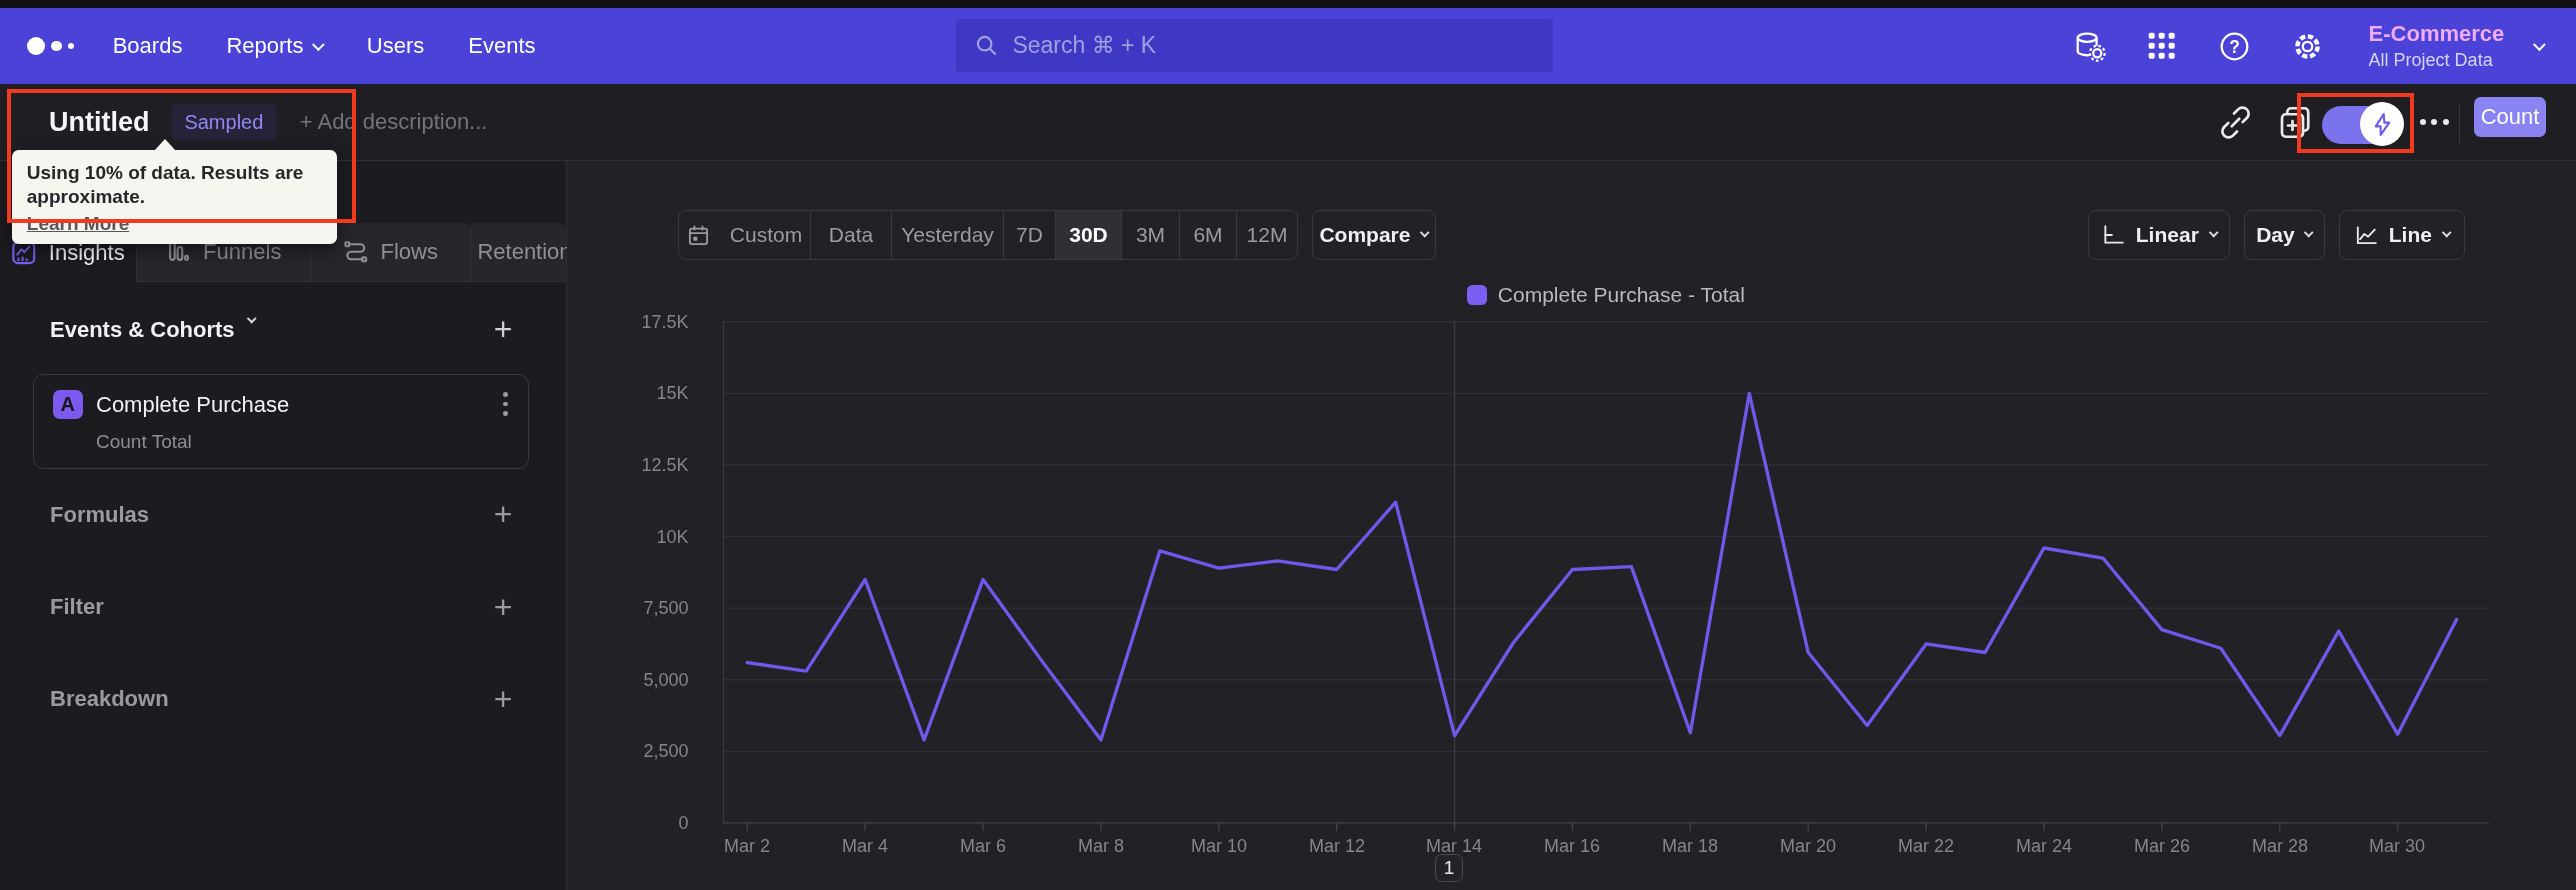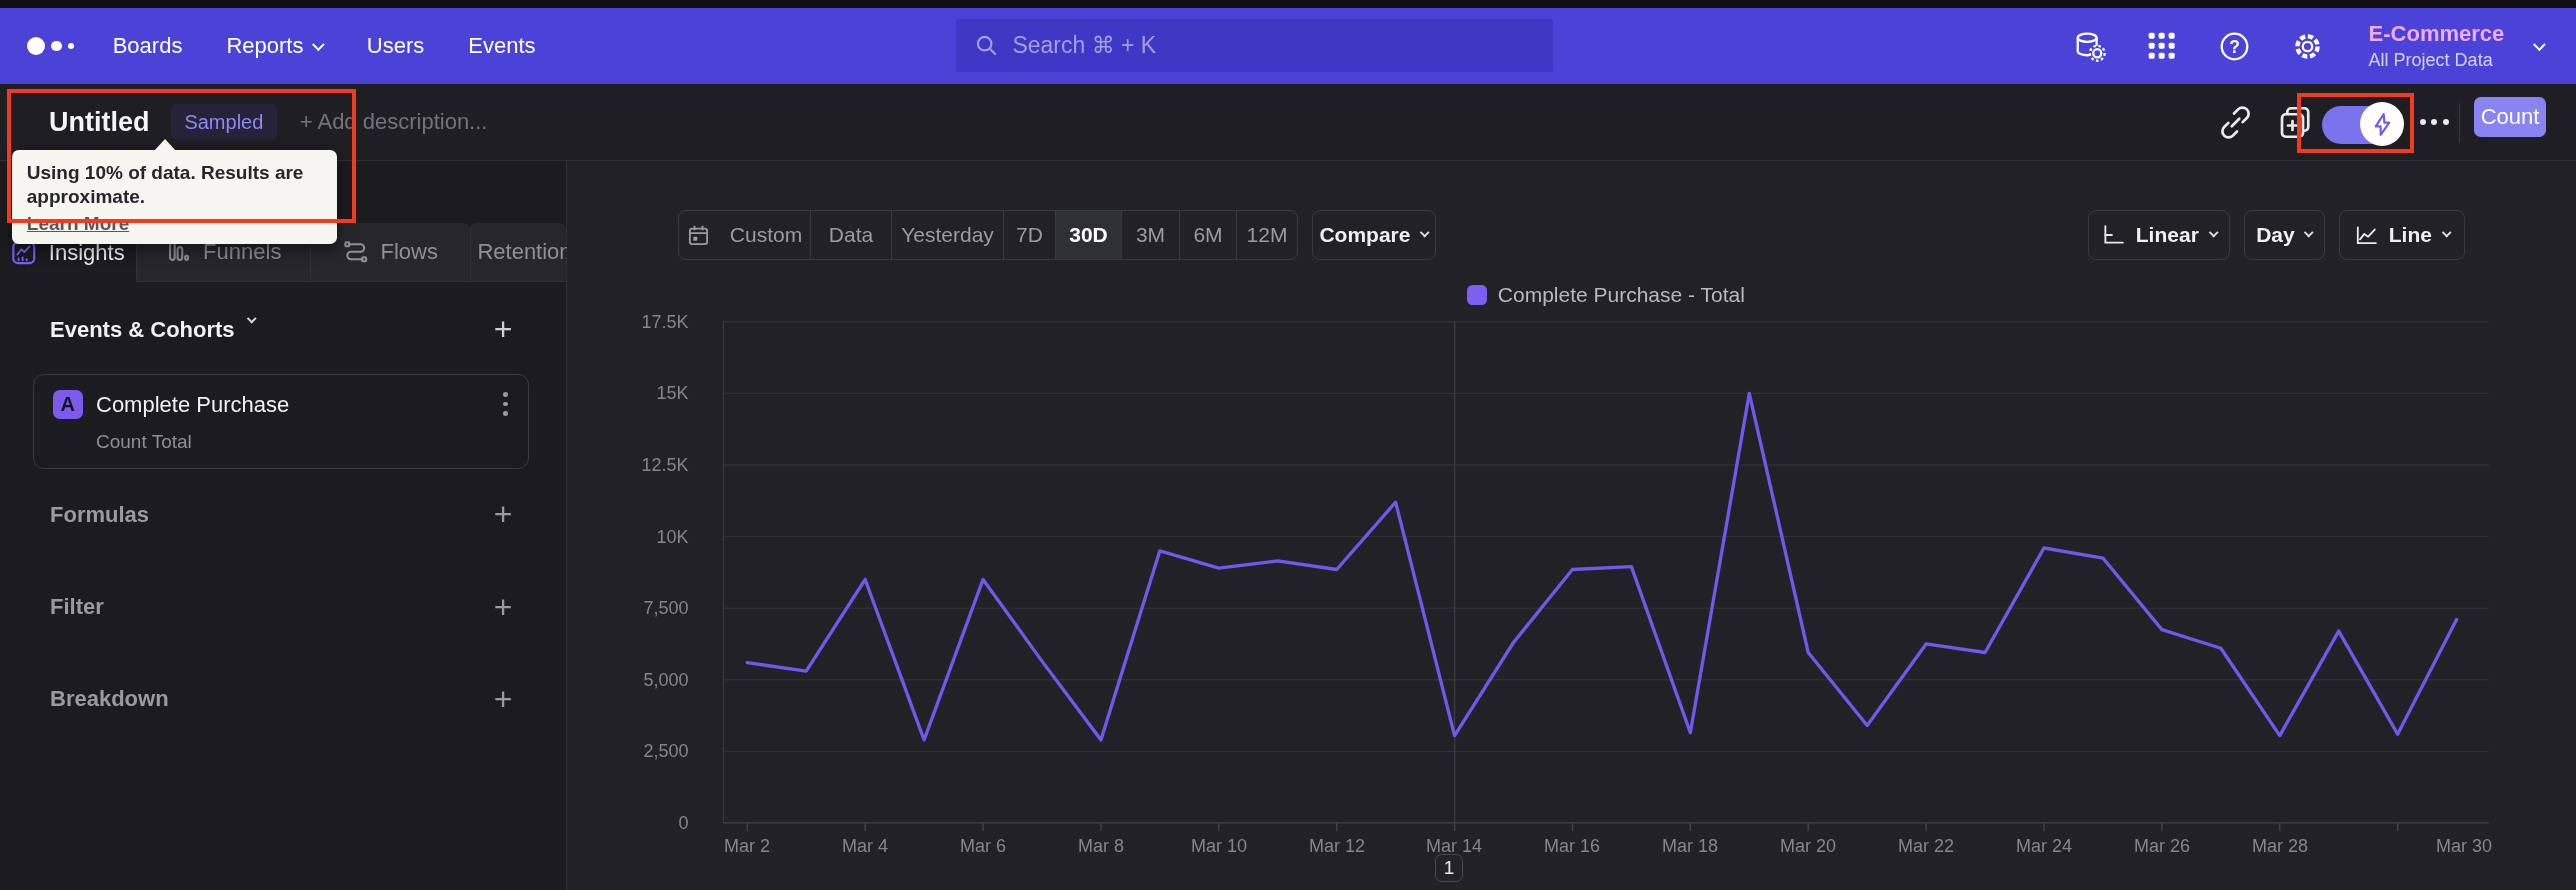--- a/index.html
+++ b/index.html
@@ -410,19 +410,19 @@
         <span style="left: 449px;">Mar 10</span>
         <span style="left: 567px;">Mar 12</span>
         <span style="left: 684px;">Mar 14</span>
         <span style="left: 802px;">Mar 16</span>
         <span style="left: 920px;">Mar 18</span>
         <span style="left: 1038px;">Mar 20</span>
         <span style="left: 1156px;">Mar 22</span>
         <span style="left: 1274px;">Mar 24</span>
         <span style="left: 1392px;">Mar 26</span>
         <span style="left: 1510px;">Mar 28</span>
-        <span style="left: 1694px;">Mar 30</span>
+        <span style="left: 1627px;">Mar 30</span>
       </div>
 
     <div class="page-box">1</div>
   </div>
 </div>
 
 
 </body></html>

